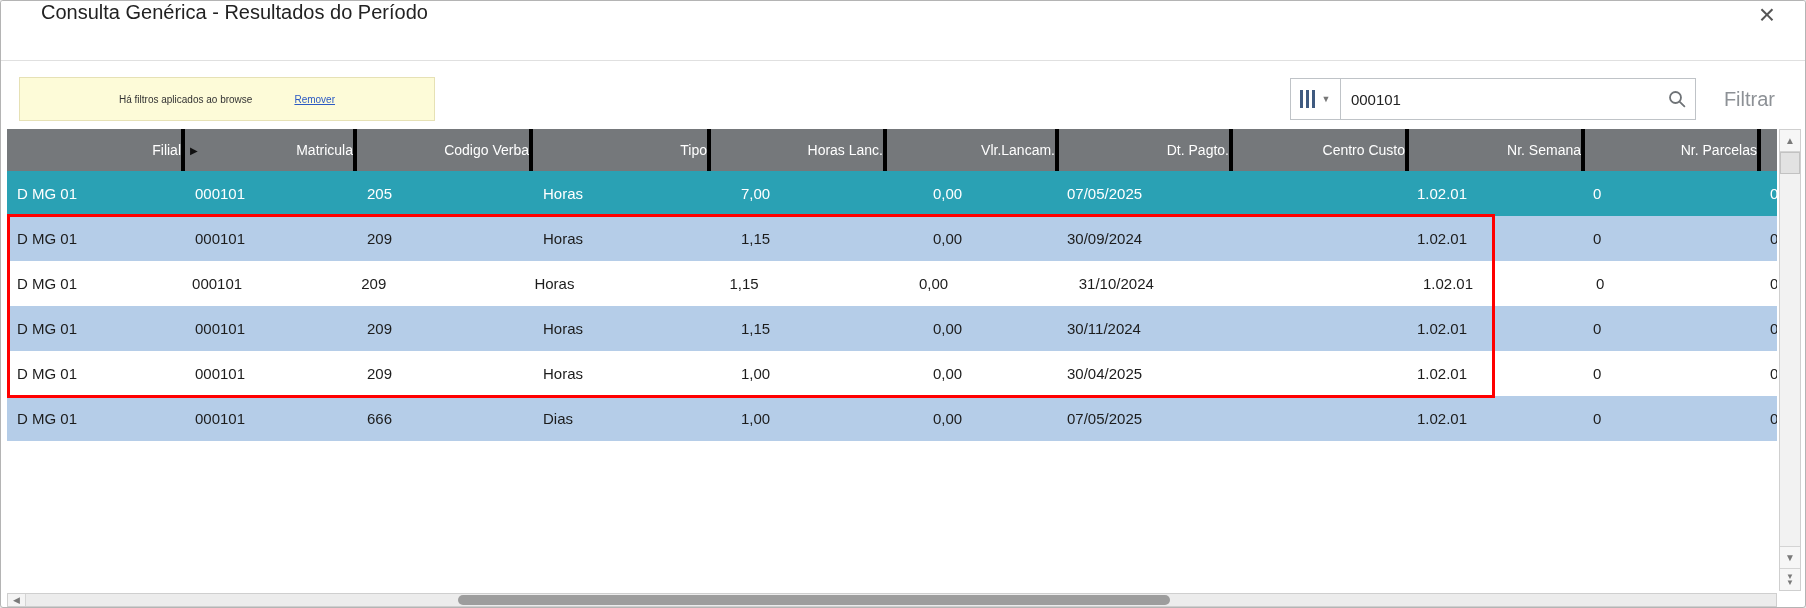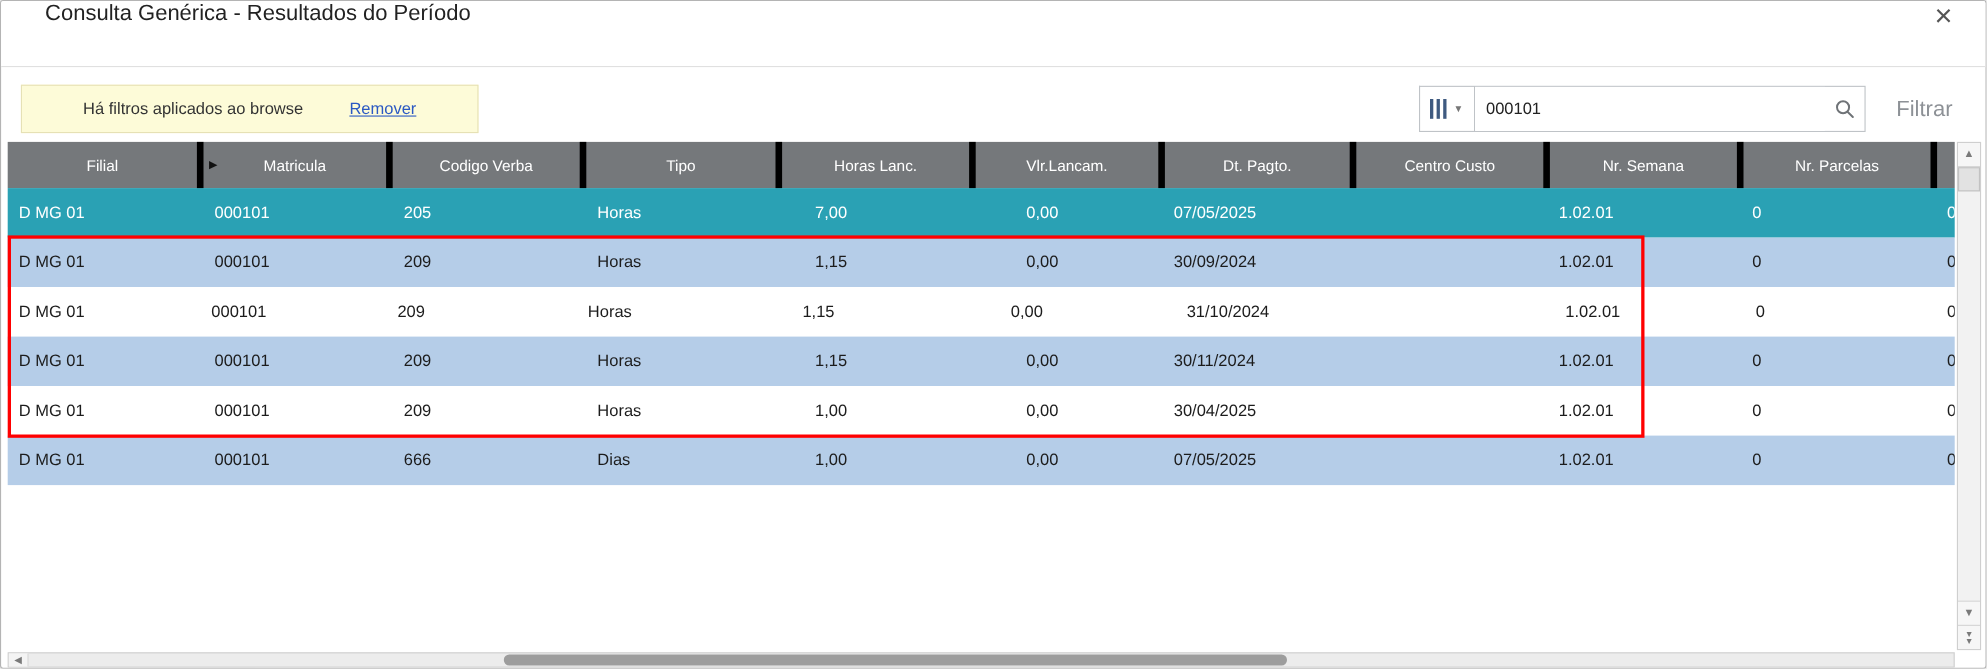--- a/index.html
+++ b/index.html
@@ -6,36 +6,36 @@
   html,body{background:#e9e9e9}
   body{font-family:"Liberation Sans",sans-serif;width:1806px;height:608px;overflow:hidden}
   .dialog{position:relative;width:1806px;height:608px;background:#fff;border:1px solid #b4b4b4;border-radius:3px;overflow:hidden}
 
   
   .titlebar{position:absolute;top:0;left:0;right:0;height:60px;display:flex;align-items:flex-start;justify-content:space-between;padding:0 30px 0 40px;border-bottom:1px solid #e0e0e0;background:#fff}
   .title{font-size:20px;color:#222}
   .close{font-size:28px;color:#555;line-height:1;cursor:pointer;font-weight:400}
 
   
-  .filterbar{position:absolute;left:18px;top:76px;width:416px;height:44px;background:var(--filterbg,#fdfbd8);border:1px solid #e6e1b5;display:flex;align-items:center;justify-content:center;gap:42px;font-size:15px;color:#333}
+  .filterbar{position:absolute;left:18px;top:76px;width:416px;height:44px;background:var(--filterbg,#fdfbd8);border:1px solid #e6e1b5;display:flex;align-items:center;justify-content:center;gap:42px;font-size:10px;color:#333}
   .remover{color:#2b59c3;text-decoration:underline;cursor:pointer}
   .searchcluster{position:absolute;right:30px;top:76px;height:44px;display:flex;align-items:center}
   .colpicker{width:50px;height:42px;background:#fff;border:1px solid #bfc3c7;border-right:none;display:flex;align-items:center;justify-content:center;gap:6px;cursor:pointer}
   .bars{display:flex;gap:3px}
   .bars i{display:block;width:3px;height:18px;background:#3f5a80}
   .caret{font-size:9px;color:#777}
   .searchbox{width:356px;height:42px;border:1px solid #bfc3c7;display:flex;align-items:center;background:#fff}
   .searchbox input{flex:1;border:none;outline:none;font-size:15px;color:#222;padding:0 10px;height:100%;font-family:"Liberation Sans",sans-serif}
   .mag{width:36px;display:flex;align-items:center;justify-content:center;cursor:pointer}
   .filtrar{margin-left:28px;font-size:20px;color:#8d9196;cursor:pointer}
 
   
   .grid{position:absolute;left:6px;top:128px;width:1770px}
   .thead{display:flex;height:42px;background:var(--headbg,#75787b);width:1770px}
-  .th{position:relative;color:#fff;font-size:14px;display:flex;align-items:center;justify-content:center;border-right:6px solid #000000;height:100%;cursor:pointer;white-space:nowrap;overflow:hidden}
+  .th{position:relative;color:#fff;font-size:14px;display:flex;align-items:center;justify-content:flex-end;border-right:4px solid #000000;height:100%;cursor:pointer;white-space:nowrap;overflow:hidden}
   .col-marker{position:absolute;left:5px;top:50%;transform:translateY(-50%);font-size:10px;color:#111}
   .tbody{width:1770px}
   .tr{display:flex;height:45px;width:1770px;align-items:flex-end;font-size:15px;color:#1c1c1c;background:#fff;cursor:pointer}
   .tr.alt{background:var(--altbg,#b5cde8)}
   .tr.selected{background:var(--selbg,#2aa1b4);color:#fff}
   .td{overflow:hidden;white-space:nowrap;height:100%;display:flex;align-items:center}
   .td.clip{width:16px;padding-left:9px}
 
   
   .annotation-box{position:absolute;left:6px;top:213px;width:1488px;height:184px;border:3px solid var(--annot,#ff0000);z-index:6;pointer-events:none}

